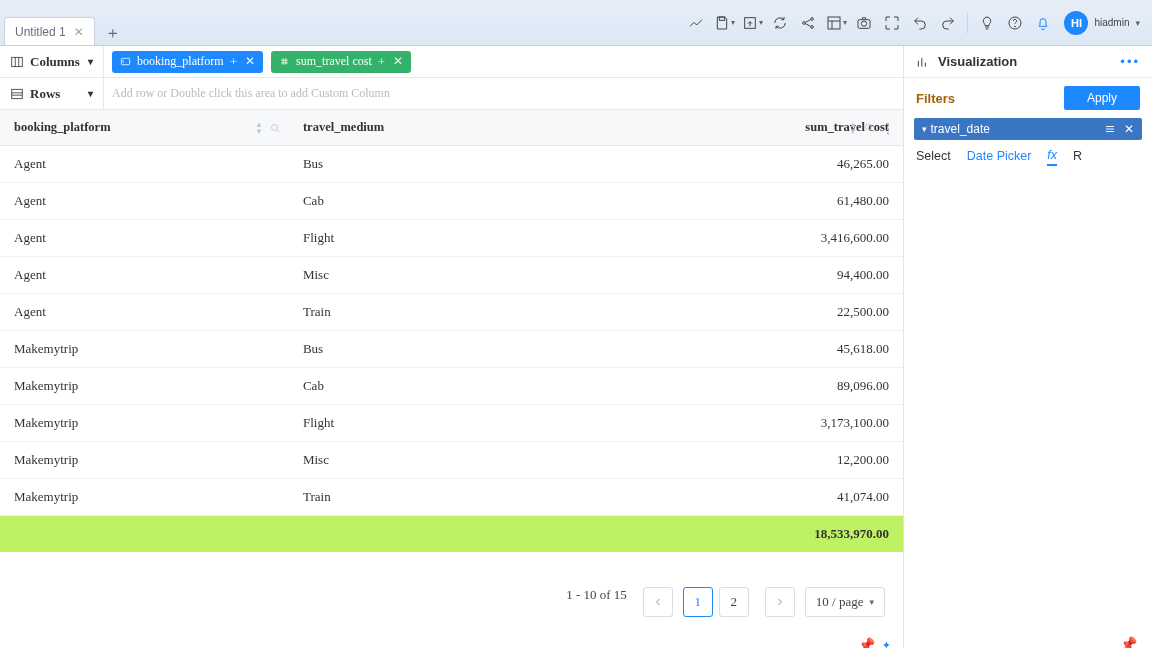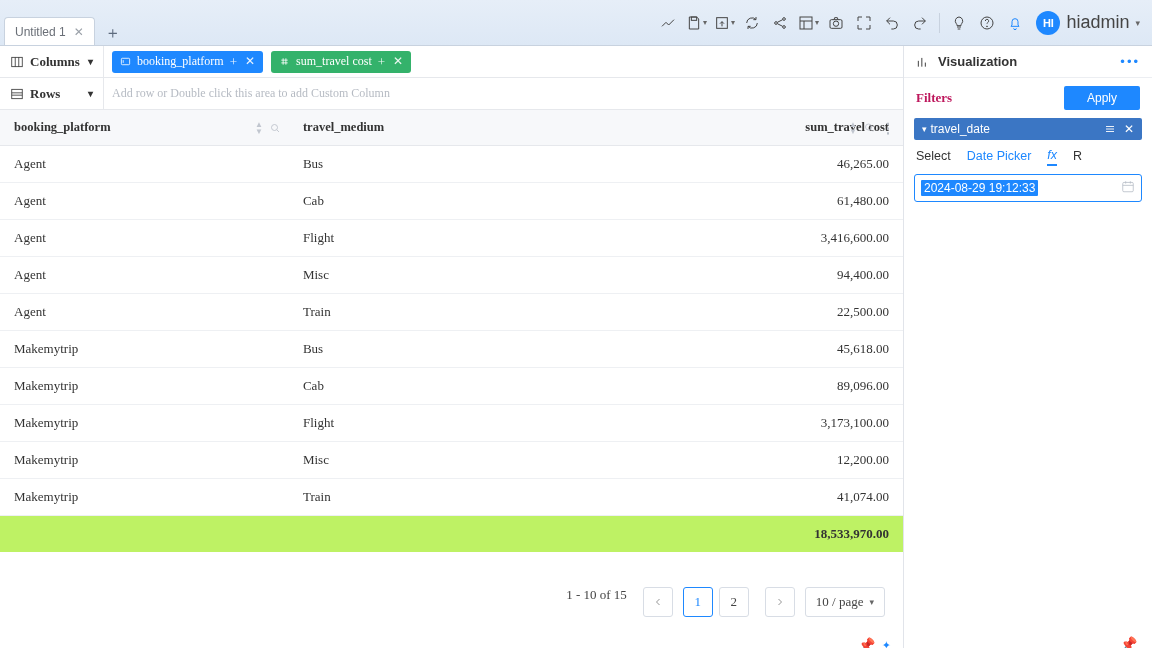--- a/index.html
+++ b/index.html
@@ -49,21 +49,21 @@
   .user-chip {
     display: flex; align-items: center; gap: 6px;
     padding: 0 6px; cursor: pointer;
   }
   .avatar {
     width: 24px; height: 24px; border-radius: 50%;
     background: #1e88ff; color: #fff;
     display: flex; align-items: center; justify-content: center;
     font-size: 11px; font-weight: 600;
   }
-  .username { font-size: 18px; color: #444; text-align: center; }
+  .username { font-size: 10px; color: #444; text-align: center; }
   .caret-down { font-size: 9px; color: #666; }
 
   
   .main { display: flex; height: calc(648px - 34px); }
   .left { flex: 1; display: flex; flex-direction: column; background: #fff; border-right: 1px solid #e1e4ea; font-family: Liberation Serif, serif; }
   .right { width: 248px; background: #fff; display: flex; flex-direction: column; }
 
   
   .shelf-row {
     display: flex; align-items: center;
@@ -153,21 +153,21 @@
     padding: 8px 12px; border-bottom: 1px solid #eceef2;
   }
   .rp-h-left { display: flex; align-items: center; gap: 8px; font-weight: 600; color: #333; }
   .rp-h-left svg { width: 14px; height: 14px; stroke: #333; fill: none; stroke-width: 1.6; }
   .rp-ellipsis { color: #1e88ff; letter-spacing: 2px; cursor: pointer; }
 
   .rp-filters {
     display: flex; align-items: center; justify-content: space-between;
     padding: 8px 12px;
   }
-  .rp-filters .lbl { font-size: 13px; font-weight: 600; color: #be185d; font-family: Liberation Serif, serif; }
+  .rp-filters .lbl { font-size: 13px; font-weight: 600; color: #a16207; }
   .apply-btn {
     background: #1e88ff; color: #fff; border: none;
     padding: 5px 23px; border-radius: 2px; font-size: 12px; cursor: pointer;
   }
 
   .filter-chip {
     display: flex; align-items: center; justify-content: space-between;
     margin: 0 10px; padding: 4px 8px;
     background: #3b76c4; color: #fff; border-radius: 2px;
   }
@@ -520,31 +520,18 @@
       </span>
     </div>
 
     <div class="filter-tabs">
       <span class="ft">Select</span>
       <span class="ft link">Date Picker</span>
       <span class="ft fx">fx</span>
       <span class="ft">R</span>
     </div>
 
-    <div class="date-input-wrap">
-      <div class="date-input">
-        <span class="val">2024-08-29 19:12:33</span>
-        <span class="cal-icon">
-          <svg viewBox="0 0 24 24">
-              <rect x="3" y="5" width="18" height="16" rx="2"></rect>
-              <line x1="3" y1="10" x2="21" y2="10"></line>
-              <line x1="8" y1="3" x2="8" y2="7"></line>
-              <line x1="16" y1="3" x2="16" y2="7"></line>
-            </svg>
-        </span>
-      </div>
-    </div>
 
     <div class="right-footer">
       <span class="pin">📌</span>
     </div>
   </div>
 </div>
 
 </body></html>

